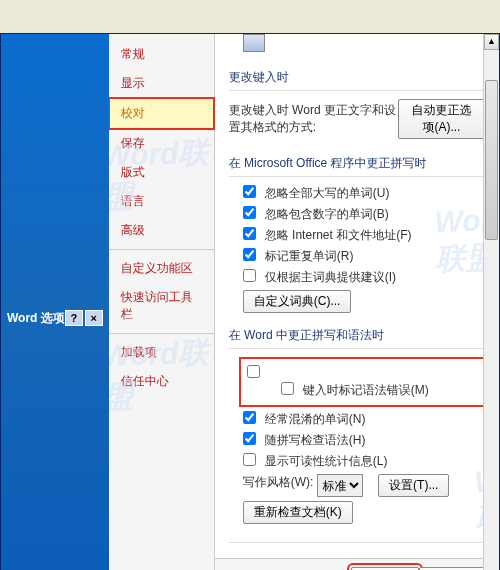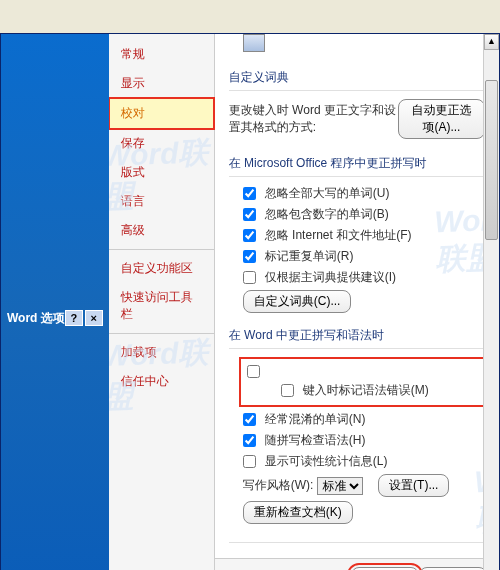--- a/index.html
+++ b/index.html
@@ -12,24 +12,24 @@
 .sidebar { width: 106px; background: #f5f5f5; border-right: 1px solid #ccc; padding-top: 6px; position: relative; }
 .nav-item { padding: 6px 12px; cursor: pointer; color: #b91c1c; }
 .nav-item.active { background: #fef9c3; border-top: 1px solid #ccc; border-bottom: 1px solid #ccc; color: #d46a00; }
 .nav-item.hl { outline: 2px solid #e83020; outline-offset: -1px; }
 .nav-sep { border-top: 1px solid #ccc; margin: 4px 0; }
 .wm { position: absolute; color: #cfe0f5; font-size: 30px; font-weight: bold; font-style: italic; opacity: 0.5; pointer-events: none; transform: rotate(-2deg); z-index: 0; }
 .wm1 { top: 100px; left: -6px; } .wm2 { top: 300px; left: -6px; }
 .content { flex: 1; position: relative; display: flex; flex-direction: column; }
 .scroll { flex: 1; overflow: hidden; padding: 0 14px 6px 14px; position: relative; }
 .section-hdr { color: #1f3a7a; padding: 10px 0 4px 0; border-bottom: 1px solid #e0e0e0; margin-bottom: 8px; }
-.row { display: flex; align-items: center; margin: 4px 0 4px 14px; gap: 4px; }
+.row { display: flex; margin: 4px 0 4px 14px; gap: 4px; }
 .row label { color: #333; }
 input[type=checkbox] { width: 13px; height: 13px; margin-right: 5px; }
-.btn { background: linear-gradient(#fdfdfd,#ececec); border: 1px solid #8a8a8a; border-radius: 8px; padding: 2px 10px; cursor: pointer; font-size: 12px; }
+.btn { background: linear-gradient(#fdfdfd,#ececec); border: 1px solid #8a8a8a; border-radius: 2px; padding: 2px 10px; cursor: pointer; font-size: 12px; }
 select { font-size: 12px; border: 1px solid #8a8a8a; }
 .intro { display: flex; align-items: center; justify-content: space-between; margin: 6px 0 6px 0; }
 .intro-text { color: #333; }
 .hlbox { border: 2px solid #e83020; padding: 2px 2px; }
 .scrollbar { position: absolute; right: 0; top: 0; bottom: 0; width: 16px; background: #f0f0f0; border-left: 1px solid #ccc; }
 .sb-btn { height: 16px; background: linear-gradient(#fdfdfd,#ddd); border: 1px solid #aaa; text-align: center; line-height: 12px; font-size: 9px; cursor: pointer; }
 .sb-track { position: absolute; top: 16px; bottom: 16px; left: 0; right: 0; }
 .sb-thumb { position: absolute; left: 1px; right: 1px; top: 30px; height: 160px; background: linear-gradient(#e8e8e8,#ccc); border: 1px solid #999; border-radius: 2px; }
 .footer { border-top: 1px solid #ccc; padding: 8px 12px; display: flex; justify-content: flex-end; background: #f5f5f5; }
 .footer .btn { min-width: 68px; padding: 4px 12px; }
@@ -70,21 +70,21 @@
       <div class="nav-item">信任中心</div>
     </div>
 
     <div class="content">
       <div class="scroll">
         <div class="wmC wmC1">Word联盟</div>
         <div class="wmC wmC2">Word联盟</div>
 
         <span class="imgicon"></span>
 
-        <div class="section-hdr">自定义词典</div>
+        <div class="section-hdr">更改键入时</div>
         <div class="intro">
           <span class="intro-text">更改键入时 Word 更正文字和设置其格式的方式:</span>
           <button class="btn">自动更正选项(A)...</button>
         </div>
 
         <div class="section-hdr">在 Microsoft Office 程序中更正拼写时</div>
         <div class="row">
           <input type="checkbox" checked="" style="">
           <label>忽略全部大写的单词(U)</label>
         </div>

